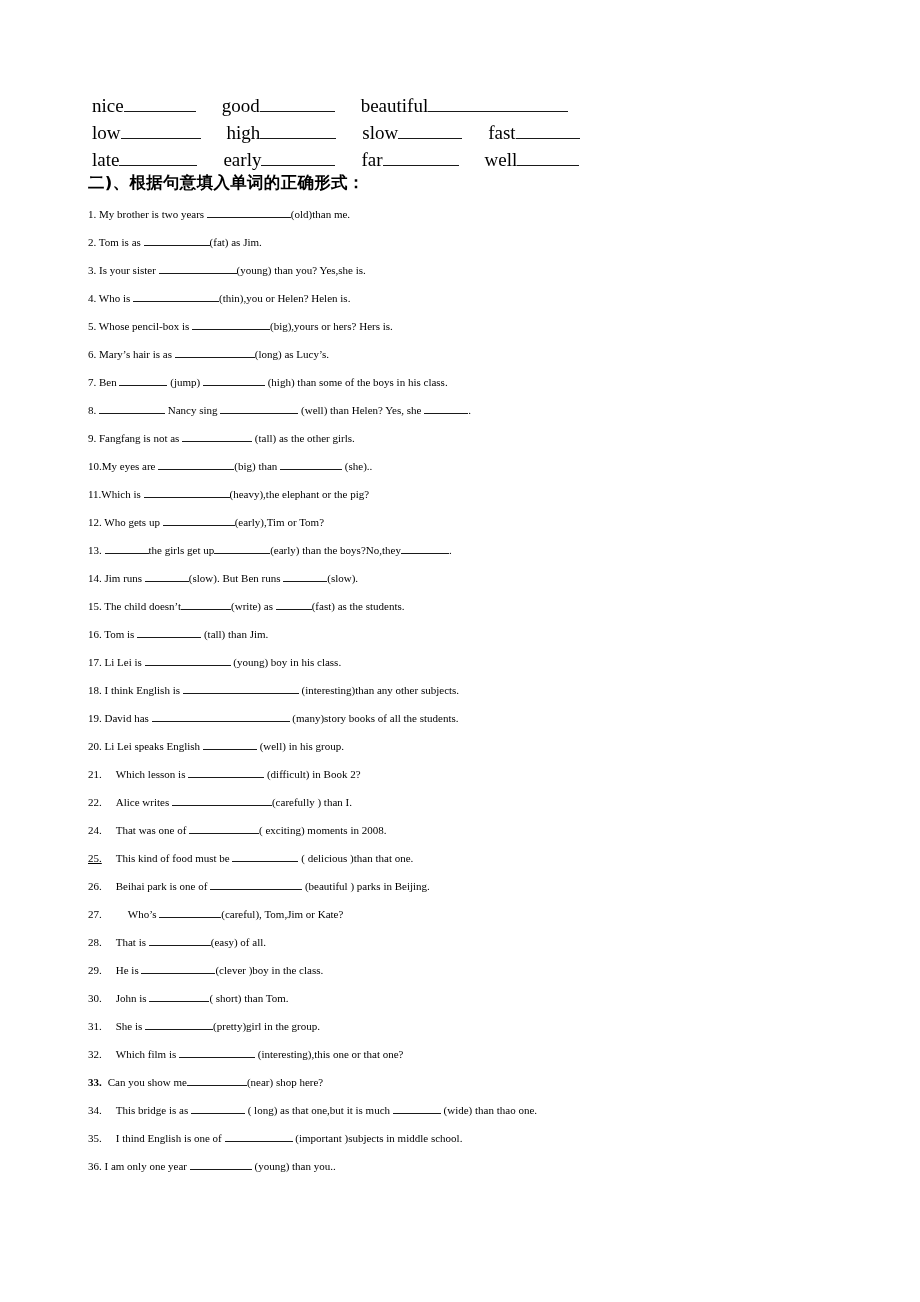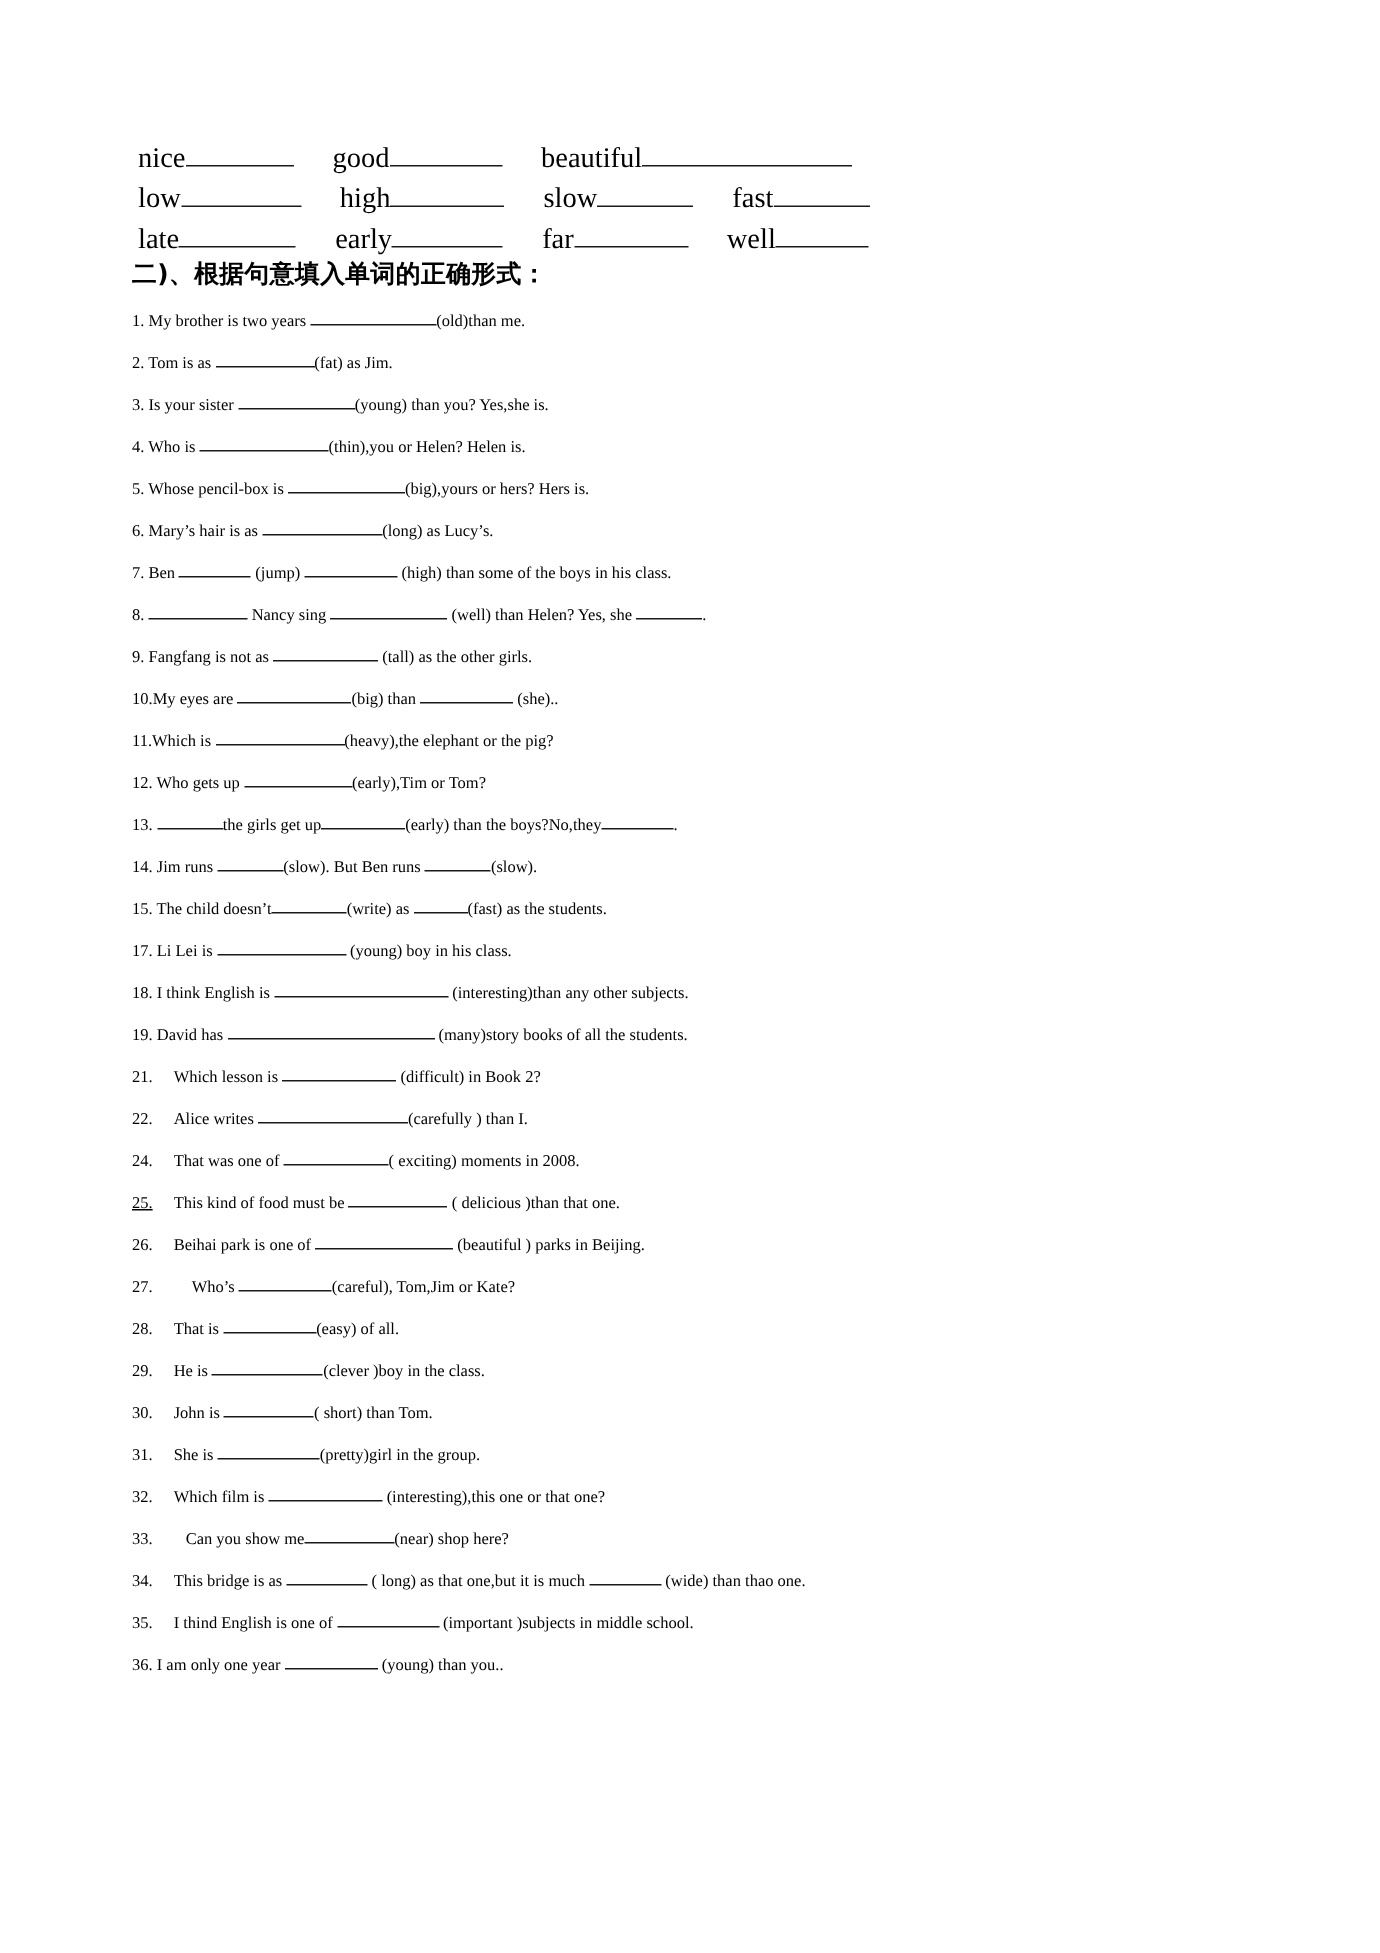--- a/index.html
+++ b/index.html
@@ -116,33 +116,35 @@
       <div class="q-row"><span class="q-num">6.</span><span class="q-text"><span class="seg"> Mary’s hair is as </span><span class="blk" style="width: 80px;"></span><span class="seg">(long) as Lucy’s.</span></span></div>
       <div class="q-row"><span class="q-num">7.</span><span class="q-text"><span class="seg"> Ben </span><span class="blk" style="width: 48px;"></span><span class="seg"> (jump) </span><span class="blk" style="width: 62px;"></span><span class="seg"> (high) than some of the boys in his class.</span></span></div>
       <div class="q-row"><span class="q-num">8.</span><span class="q-text"><span class="seg"> </span><span class="blk" style="width: 66px;"></span><span class="seg"> Nancy sing </span><span class="blk" style="width: 78px;"></span><span class="seg"> (well) than Helen? Yes, she </span><span class="blk" style="width: 44px;"></span><span class="seg">.</span></span></div>
       <div class="q-row"><span class="q-num">9.</span><span class="q-text"><span class="seg"> Fangfang is not as </span><span class="blk" style="width: 70px;"></span><span class="seg"> (tall) as the other girls.</span></span></div>
       <div class="q-row"><span class="q-num">10.</span><span class="q-text"><span class="seg">My eyes are </span><span class="blk" style="width: 76px;"></span><span class="seg">(big) than </span><span class="blk" style="width: 62px;"></span><span class="seg"> (she)..</span></span></div>
       <div class="q-row"><span class="q-num">11.</span><span class="q-text"><span class="seg">Which is </span><span class="blk" style="width: 86px;"></span><span class="seg">(heavy),the elephant or the pig?</span></span></div>
       <div class="q-row"><span class="q-num">12.</span><span class="q-text"><span class="seg"> Who gets up </span><span class="blk" style="width: 72px;"></span><span class="seg">(early),Tim or Tom?</span></span></div>
       <div class="q-row"><span class="q-num">13.</span><span class="q-text"><span class="seg"> </span><span class="blk" style="width: 44px;"></span><span class="seg">the girls get up</span><span class="blk" style="width: 56px;"></span><span class="seg">(early) than the boys?No,they</span><span class="blk" style="width: 48px;"></span><span class="seg">.</span></span></div>
       <div class="q-row"><span class="q-num">14.</span><span class="q-text"><span class="seg"> Jim runs </span><span class="blk" style="width: 44px;"></span><span class="seg">(slow). But Ben runs </span><span class="blk" style="width: 44px;"></span><span class="seg">(slow).</span></span></div>
       <div class="q-row"><span class="q-num">15.</span><span class="q-text"><span class="seg"> The child doesn’t</span><span class="blk" style="width: 50px;"></span><span class="seg">(write) as </span><span class="blk" style="width: 36px;"></span><span class="seg">(fast) as the students.</span></span></div>
+      <div class="q-row"><span class="q-num">16.</span><span class="q-text"><span class="seg"> Tom is </span><span class="blk" style="width: 64px;"></span><span class="seg"> (tall) than Jim.</span></span></div>
       <div class="q-row"><span class="q-num">17.</span><span class="q-text"><span class="seg"> Li Lei is </span><span class="blk" style="width: 86px;"></span><span class="seg"> (young) boy in his class.</span></span></div>
       <div class="q-row"><span class="q-num">18.</span><span class="q-text"><span class="seg"> I think English is </span><span class="blk" style="width: 116px;"></span><span class="seg"> (interesting)than any other subjects.</span></span></div>
       <div class="q-row"><span class="q-num">19.</span><span class="q-text"><span class="seg"> David has </span><span class="blk" style="width: 138px;"></span><span class="seg"> (many)story books of all the students.</span></span></div>
+      <div class="q-row"><span class="q-num">20.</span><span class="q-text"><span class="seg"> Li Lei speaks English </span><span class="blk" style="width: 54px;"></span><span class="seg"> (well) in his group.</span></span></div>
       <div class="q-row"><span class="q-num" style="margin-right: 14px;">21.</span><span class="q-text"><span class="seg">Which lesson is </span><span class="blk" style="width: 76px;"></span><span class="seg"> (difficult) in Book 2?</span></span></div>
       <div class="q-row"><span class="q-num" style="margin-right: 14px;">22.</span><span class="q-text"><span class="seg">Alice writes </span><span class="blk" style="width: 100px;"></span><span class="seg">(carefully ) than I.</span></span></div>
       <div class="q-row"><span class="q-num" style="margin-right: 14px;">24.</span><span class="q-text"><span class="seg">That was one of </span><span class="blk" style="width: 70px;"></span><span class="seg">( exciting) moments in 2008.</span></span></div>
       <div class="q-row"><span class="q-num" style="margin-right: 14px; text-decoration: underline;">25.</span><span class="q-text"><span class="seg">This kind of food must be </span><span class="blk" style="width: 66px;"></span><span class="seg"> ( delicious )than that one.</span></span></div>
       <div class="q-row"><span class="q-num" style="margin-right: 14px;">26.</span><span class="q-text"><span class="seg">Beihai park is one of </span><span class="blk" style="width: 92px;"></span><span class="seg"> (beautiful ) parks in Beijing.</span></span></div>
       <div class="q-row"><span class="q-num" style="margin-right: 26px;">27.</span><span class="q-text"><span class="seg">Who’s </span><span class="blk" style="width: 62px;"></span><span class="seg">(careful), Tom,Jim or Kate?</span></span></div>
       <div class="q-row"><span class="q-num" style="margin-right: 14px;">28.</span><span class="q-text"><span class="seg">That is </span><span class="blk" style="width: 62px;"></span><span class="seg">(easy) of all.</span></span></div>
       <div class="q-row"><span class="q-num" style="margin-right: 14px;">29.</span><span class="q-text"><span class="seg">He is </span><span class="blk" style="width: 74px;"></span><span class="seg">(clever )boy in the class.</span></span></div>
       <div class="q-row"><span class="q-num" style="margin-right: 14px;">30.</span><span class="q-text"><span class="seg">John is </span><span class="blk" style="width: 60px;"></span><span class="seg">( short) than Tom.</span></span></div>
       <div class="q-row"><span class="q-num" style="margin-right: 14px;">31.</span><span class="q-text"><span class="seg">She is </span><span class="blk" style="width: 68px;"></span><span class="seg">(pretty)girl in the group.</span></span></div>
       <div class="q-row"><span class="q-num" style="margin-right: 14px;">32.</span><span class="q-text"><span class="seg">Which film is </span><span class="blk" style="width: 76px;"></span><span class="seg"> (interesting),this one or that one?</span></span></div>
-      <div class="q-row"><span class="q-num" style="margin-right: 22px;">33.</span><span class="q-text"><span class="seg">Can you show me</span><span class="blk" style="width: 60px;"></span><span class="seg">(near) shop here?</span></span></div>
+      <div class="q-row"><span class="q-num" style="margin-right: 6px; font-weight: bold;">33.</span><span class="q-text"><span class="seg">Can you show me</span><span class="blk" style="width: 60px;"></span><span class="seg">(near) shop here?</span></span></div>
       <div class="q-row"><span class="q-num" style="margin-right: 14px;">34.</span><span class="q-text"><span class="seg">This bridge is as </span><span class="blk" style="width: 54px;"></span><span class="seg"> ( long) as that one,but it is much </span><span class="blk" style="width: 48px;"></span><span class="seg"> (wide) than thao one.</span></span></div>
       <div class="q-row"><span class="q-num" style="margin-right: 14px;">35.</span><span class="q-text"><span class="seg">I thind English is one of </span><span class="blk" style="width: 68px;"></span><span class="seg"> (important )subjects in middle school.</span></span></div>
       <div class="q-row"><span class="q-num">36.</span><span class="q-text"><span class="seg"> I am only one year </span><span class="blk" style="width: 62px;"></span><span class="seg"> (young) than you..</span></span></div>
     </div>
 
 </div>
 
 </body></html>

